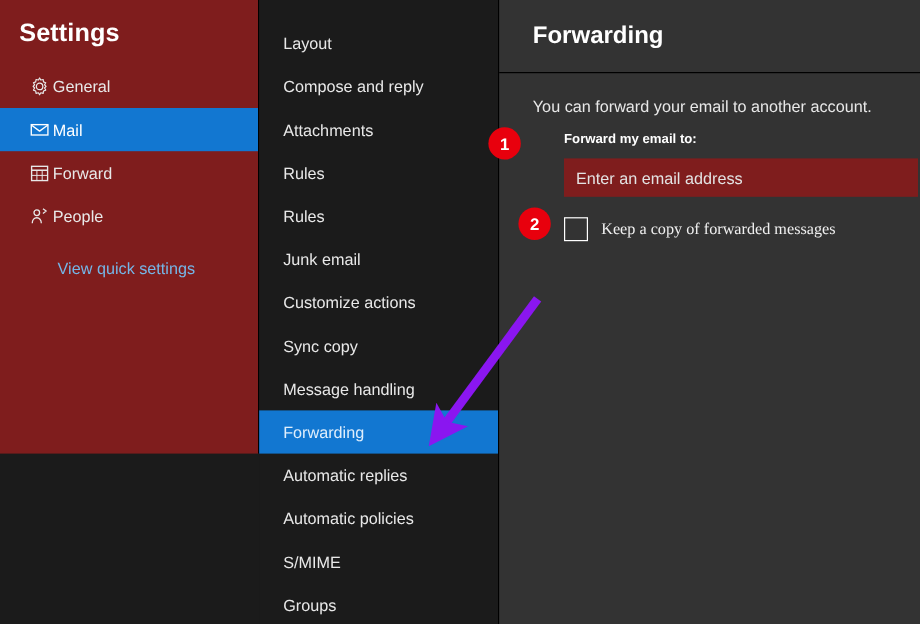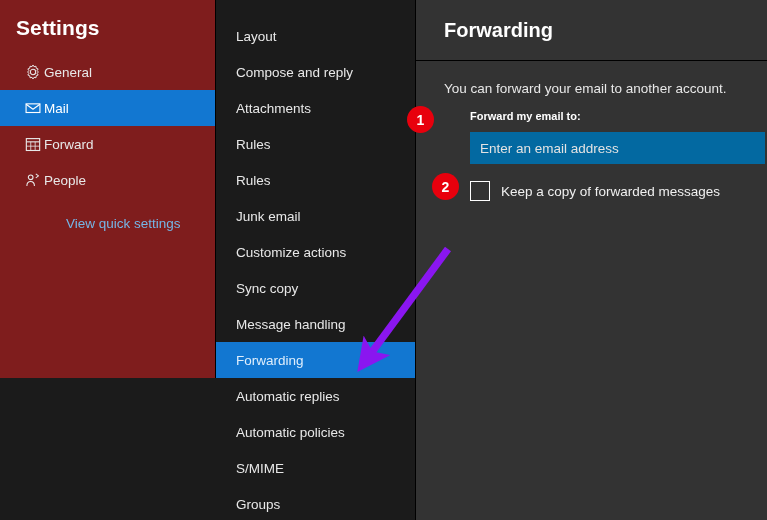--- a/index.html
+++ b/index.html
@@ -72,25 +72,24 @@
     color: #e8e8e8;
     font-size: 13.5px;
     cursor: pointer;
     user-select: none;
   }
   .nav-item .nav-ico { width: 18px; height: 18px; flex: 0 0 18px; display:block; }
   .nav-item.selected { background: #1277d1; color: #ffffff; }
 
   .quick-link {
     margin-top: 18px;
-    padding-left: 36px;
+    padding-left: 48px;
     color: #75b6e7;
     font-size: 13.5px;
     cursor: pointer;
-    margin-left: 30px;
   }
 
   
   .midcol {
     width: 200px;
     flex: 0 0 200px;
     height: 520px;
     background: #1b1b1b;
     border-right: 1px solid #000000;
     padding-top: 18px;
@@ -161,21 +160,21 @@
     color: #ffffff;
     font-size: 11px;
     font-weight: bold;
     margin: 0 16px 10px 26px;
   }
 
   .emailfield {
     margin-left: 26px;
     margin-right: 2px;
     height: 32px;
-    background: #0369a1;
+    background: #7f1d1d;
     display: flex;
     align-items: center;
     padding-left: 10px;
   }
   .emailinput {
     width: 100%;
     background: transparent;
     border: none;
     outline: none;
     color: #e3e3e3;
@@ -292,21 +291,21 @@
 
       <div class="rp-desc">You can forward your email to another account.</div>
 
 
       <div class="sublabel">Forward my email to:</div>
 
       <div class="emailfield">
         <input class="emailinput" type="text" placeholder="Enter an email address" style="">
       </div>
 
-      <div class="checkrow indented" style="margin-top:16px;">
+      <div class="checkrow indented" style="margin-top:16px;font-family:Liberation Serif, serif;">
         <span class="checkbox"></span>
         <span class="checklabel">Keep a copy of forwarded messages</span>
       </div>
 
     </div>
   </div>
 
   <div class="badge" id="badge-1">1</div>
   <div class="badge" id="badge-2">2</div>
 

